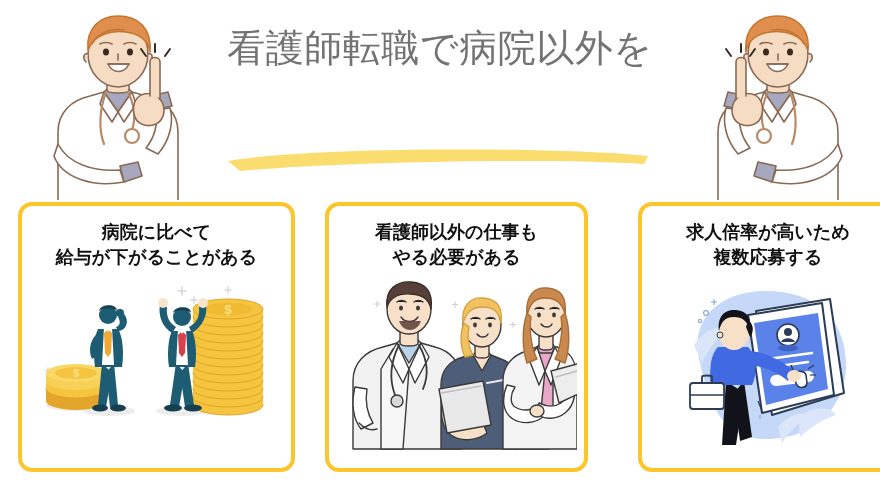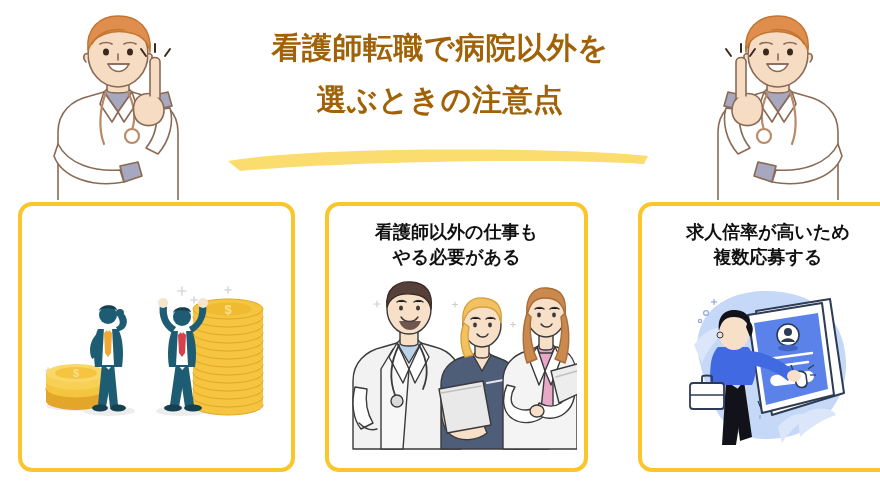--- a/index.html
+++ b/index.html
@@ -22,24 +22,24 @@
   
   .title-wrap {
     position: absolute;
     left: 190px;
     top: 22px;
     width: 500px;
     text-align: center;
     z-index: 4;
   }
   .title-line {
-    font-size: 30px;
+    font-size: 38px;
     line-height: 52px;
-    font-weight: 700;
-    color: #a16207;
+    font-weight: 400;
+    color: #737373;
     letter-spacing: 0.5px;
     white-space: nowrap;
   }
   .brush {
     position: absolute;
     left: 226px;
     top: 146px;
     width: 424px;
     height: 26px;
     z-index: 3;
@@ -184,30 +184,33 @@
           <path d="M127 48 L127 40"></path>
           <path d="M118 52 L113 45"></path>
           <path d="M137 52 L142 45"></path>
         </g>
       </g>
     </svg>
   </div>
 
   <div class="title-wrap">
     <div class="title-line">看護師転職で病院以外を</div>
-    <div class="title-line">選ぶときの注意点</div>
   </div>
 
   <div class="brush">
     <svg viewBox="0 0 424 26" width="424" height="26" xmlns="http://www.w3.org/2000/svg" aria-hidden="true">
       <path d="M2 15 C60 5 180 2 300 4 C350 5 396 7 422 10 L418 18 C390 16 344 15 298 15 C180 15 66 20 14 25 Z" fill="#FBDC6E"></path>
     </svg>
   </div>
 
   <div class="card" id="card-1">
+    <div class="card-heading">
+      <div>病院に比べて</div>
+      <div>給与が下がることがある</div>
+    </div>
     <div class="card-art">
       <svg viewBox="0 0 250 180" width="250" height="180" xmlns="http://www.w3.org/2000/svg" aria-hidden="true">
 
         <g fill="none" stroke="#D9D9D9" stroke-width="1.6" stroke-linecap="round">
           <path d="M150 18 L150 10"></path>
             <path d="M146 14 L154 14"></path>
           <path d="M162 26 L162 20"></path>
             <path d="M159 23 L165 23"></path>
           <path d="M196 16 L196 10"></path>
             <path d="M193 13 L199 13"></path>

